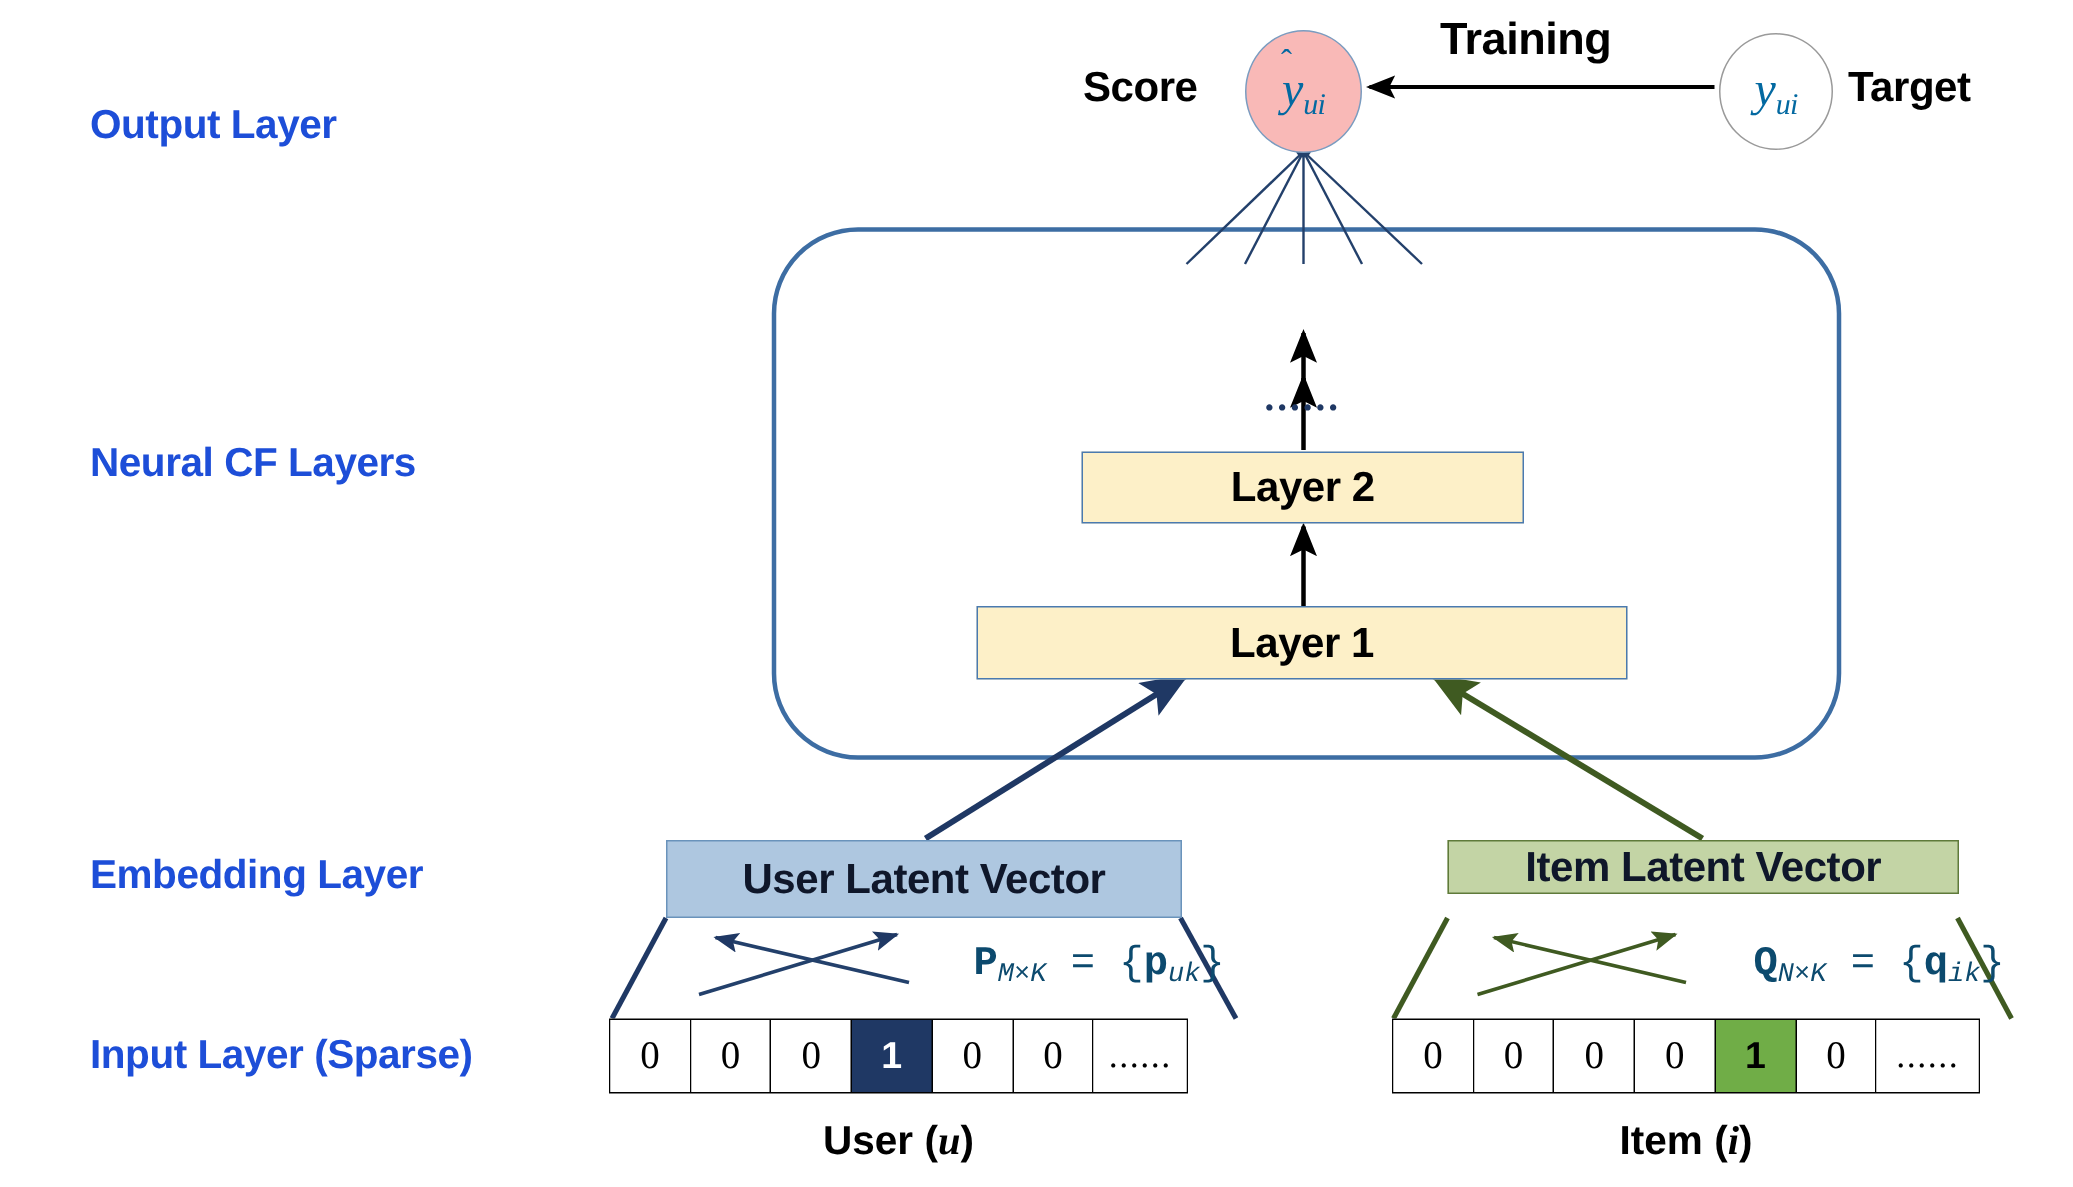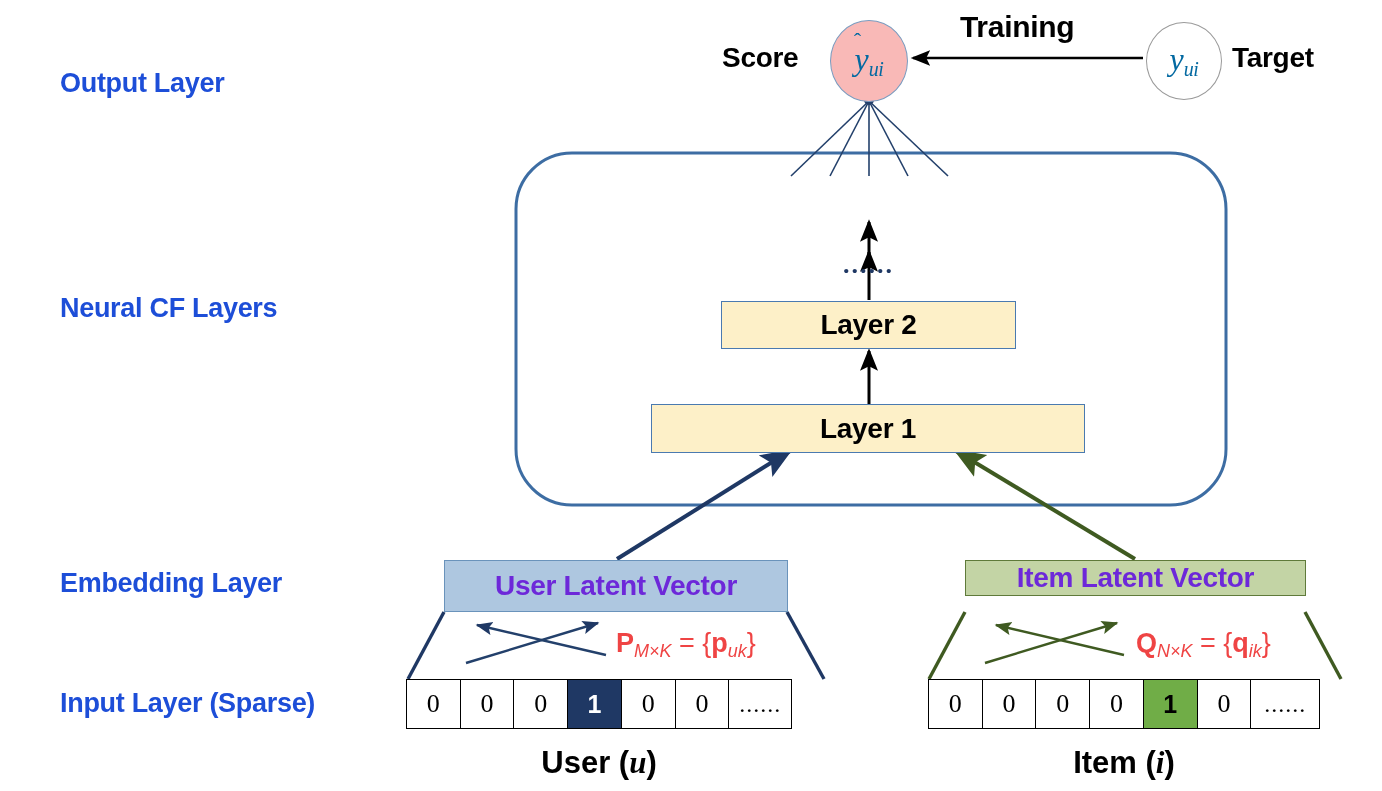--- a/index.html
+++ b/index.html
@@ -45,21 +45,21 @@
     box-sizing: border-box;
     letter-spacing: -0.3px;
   }
   .latent-box {
     position: absolute;
     display: flex;
     align-items: center;
     justify-content: center;
     font-weight: bold;
     font-size: 28px;
-    color: #6d28d9;
+    color: #0f172a;
     box-sizing: border-box;
     letter-spacing: -0.3px;
   }
   .latent-user {
     background: #aec7e0;
     border: 1.5px solid #6a93bb;
   }
   .latent-item {
     background: #c3d4a5;
     border: 1.5px solid #5f7a3a;
@@ -99,21 +99,21 @@
     font-size: 25px;
   }
   .vec-cell.ell {
     font-family: "Liberation Serif", serif;
     letter-spacing: 1px;
     font-size: 24px;
   }
   .caption {
     position: absolute;
     font-weight: bold;
-    font-size: 31px;
+    font-size: 27px;
     color: #000000;
     white-space: nowrap;
     text-align: center;
   }
   .caption .ital {
     font-family: "Liberation Serif", serif;
     font-style: italic;
     font-weight: bold;
   }
   .node-circle {
@@ -157,24 +157,25 @@
   .edge-label {
     position: absolute;
     font-weight: bold;
     font-size: 30px;
     color: #000000;
     white-space: nowrap;
     letter-spacing: -0.3px;
   }
   .matrix-note {
     position: absolute;
-    font-family: Liberation Sans, sans-serif;
+    font-family: Liberation Mono, monospace;
     font-size: 27px;
-    color: #ef4444;
-    white-space: nowrap;
+    color: #0c4a6e;
+    white-space: nowrap;
+    margin-left: 33px;
   }
   .matrix-note .bold {
     font-weight: bold;
   }
   .matrix-note .sub {
     font-size: 18px;
     font-style: italic;
     vertical-align: -0.28em;
   }
   .dots-mid {

